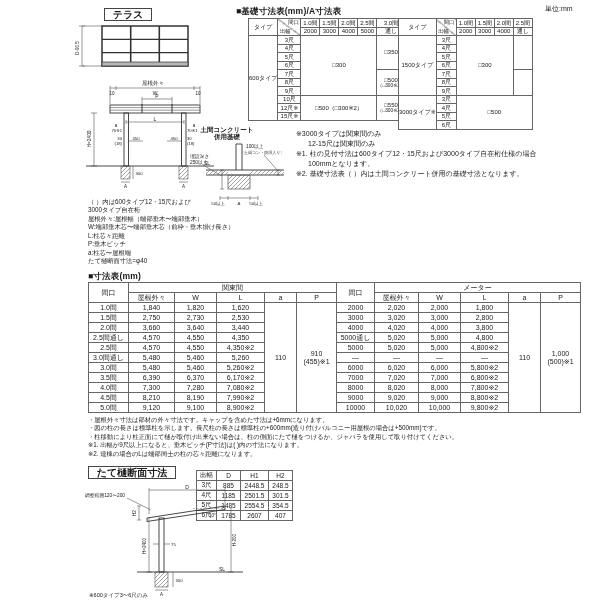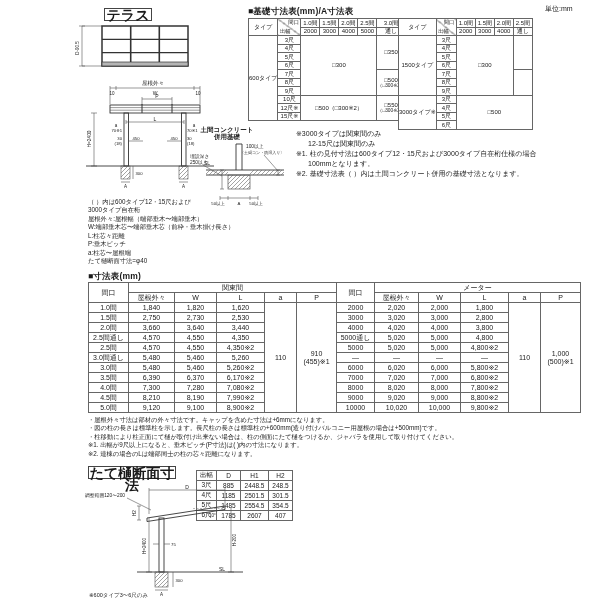--- a/index.html
+++ b/index.html
@@ -2,21 +2,21 @@
 <html><head>
 <meta charset="utf-8">
 <style>
 *{box-sizing:border-box}
 html,body{margin:0;padding:0}
 body{width:600px;height:600px;position:relative;background:#fff;color:#1a1a1a;
   font-family:"Liberation Sans","DejaVu Sans",sans-serif;overflow:hidden}
 .abs{position:absolute}
 .hdr{font-weight:bold;font-size:8.5px;letter-spacing:0.2px}
 .unit{font-size:7px}
-.titlebox{border:1px solid #444;text-align:center;font-weight:bold;font-size:14px;line-height:12px;background:#fff}
+.titlebox{border:1px solid #444;text-align:center;font-weight:bold;font-size:10px;line-height:12px;background:#fff}
 table{border-collapse:collapse;table-layout:fixed;background:#fff}
 .ft{font-size:6px}
 .ft td{border:1px solid #666;text-align:center;vertical-align:middle;padding:0;height:8.5px;line-height:1.05;overflow:hidden;white-space:nowrap}
 .ft .sm{font-size:4.8px;line-height:1.05}
 .dt{font-size:7px}
 .dt td{border:1px solid #666;text-align:center;vertical-align:middle;padding:0;height:10px;line-height:1.05;overflow:hidden;white-space:nowrap}
 .ct{font-size:6.5px}
 .ct td{border:1px solid #666;text-align:center;vertical-align:middle;padding:0 1px;height:9px;white-space:nowrap}
 .diag{position:relative;background:linear-gradient(to top right,#fff 48%,#777 48.5%,#777 51.5%,#fff 52%)}
 .dg-t{position:absolute;top:0.5px;right:1.5px;font-size:5.3px}
@@ -113,21 +113,21 @@
     <div>（ ）内は600タイプ12・15尺および</div>
     <div>3000タイプ自在桁</div>
     <div>屋根外々:屋根幅（端部垂木〜端部垂木）</div>
     <div>W:端部垂木芯〜端部垂木芯（前枠・垂木掛け長さ）</div>
     <div>L:柱芯々距離</div>
     <div>P:垂木ピッチ</div>
     <div>a:柱芯〜屋根端</div>
     <div>たて樋断面寸法=φ40</div>
   </div>
 
-<div class="abs hdr" style="left:248px;top:6px">■基礎寸法表(mm)/A寸法表</div>
+<div class="abs hdr" style="left:236px;top:6px">■基礎寸法表(mm)/A寸法表</div>
 <div class="abs unit" style="left:545px;top:4px">単位:mm</div>
 
 <table class="ft abs" style="left:248px;top:18px">
   <colgroup>
       <col style="width:22px">
       <col style="width:23px">
       <col style="width:19px">
       <col style="width:19px">
       <col style="width:19px">
       <col style="width:19px">

